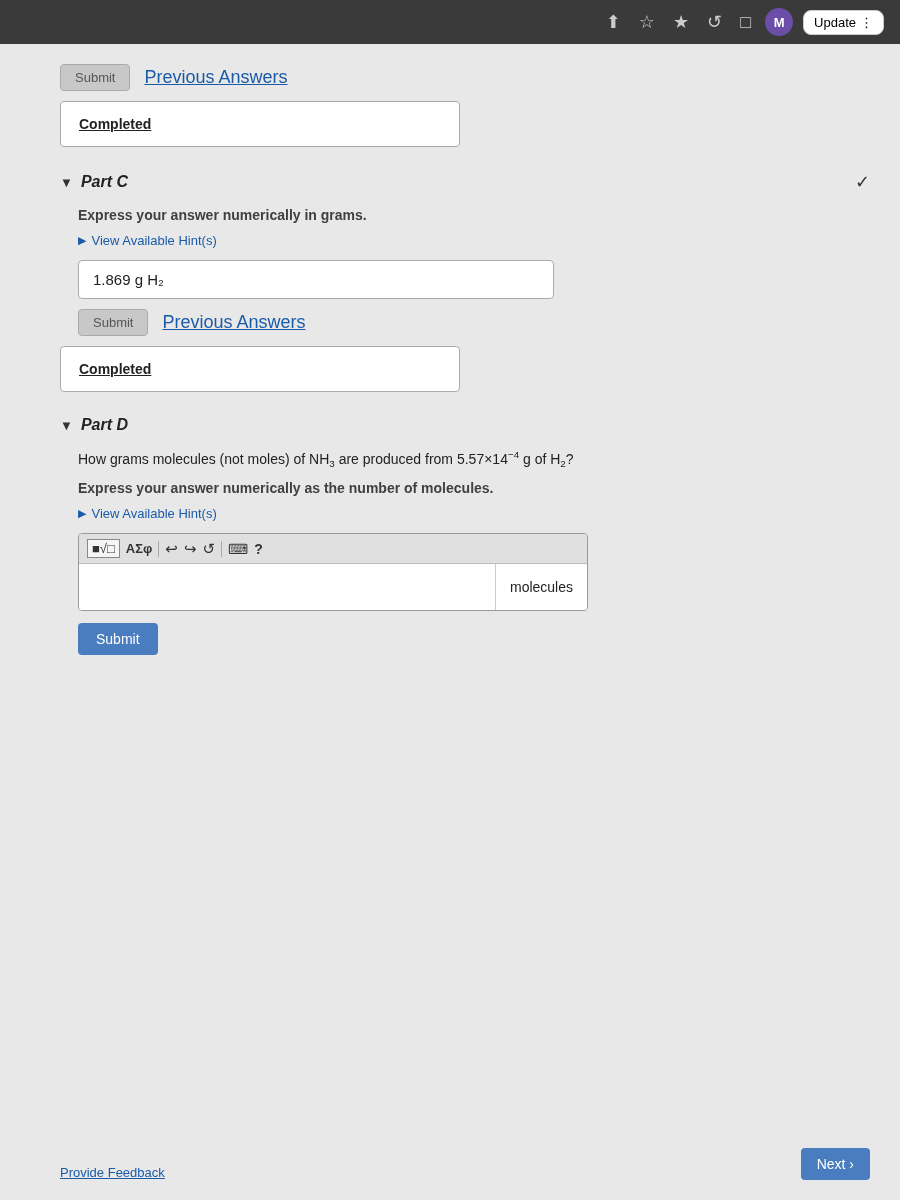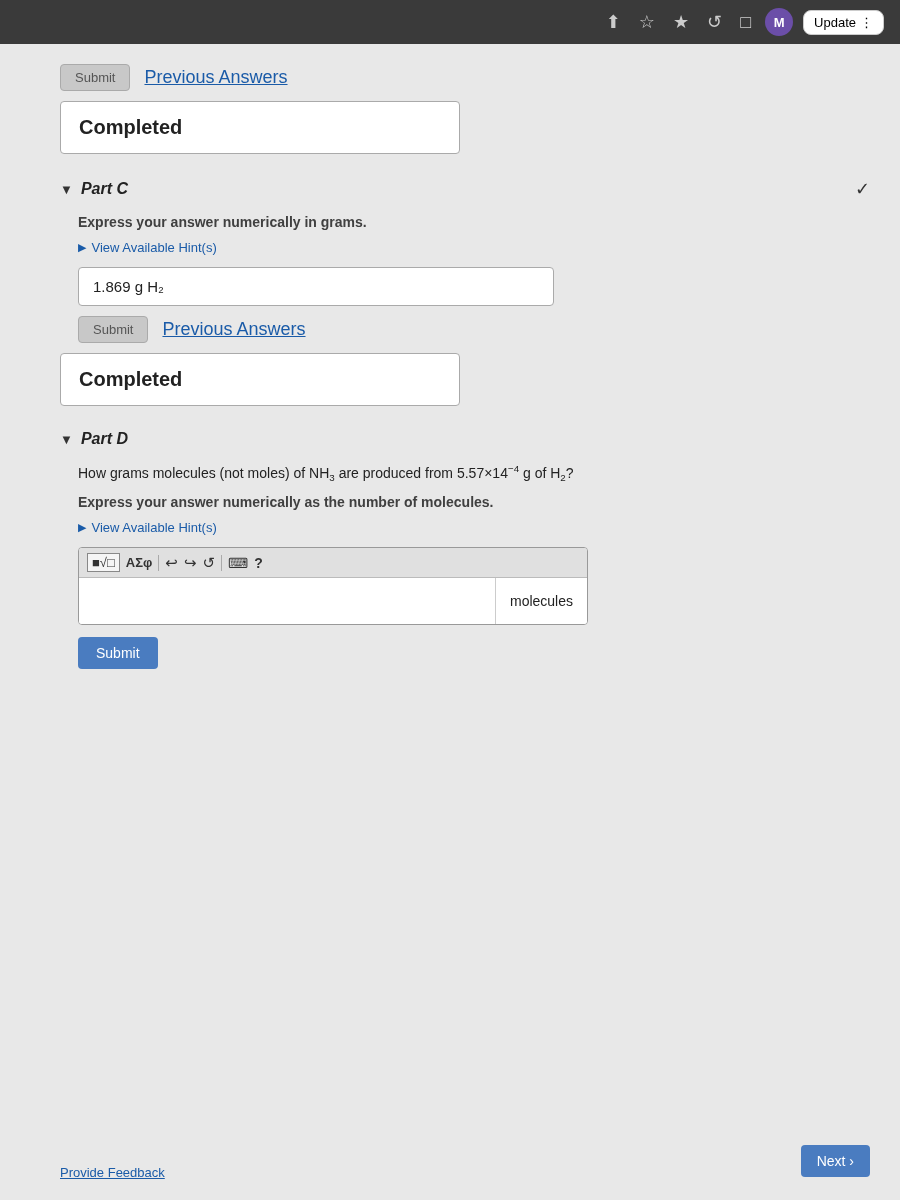--- a/index.html
+++ b/index.html
@@ -87,25 +87,26 @@
       text-decoration: underline;
       cursor: pointer;
     }
 
     
     .completed-box {
       border: 1px solid #aaa;
       border-radius: 4px;
       background: white;
       padding: 14px 18px;
-      font-size: 20px;
+      font-size: 14px;
       font-weight: bold;
       color: #222;
       width: 400px;
       margin-bottom: 24px;
+      text-decoration: underline;
     }
 
     
     .part-section {
       margin-bottom: 24px;
     }
 
     .part-title {
       font-size: 16px;
       font-weight: bold;
@@ -201,21 +202,21 @@
       color: white;
       cursor: pointer;
       display: flex;
       align-items: center;
       gap: 4px;
       margin-left: auto;
     }
 
     .bottom-bar {
       display: flex;
-      align-items: flex-start;
+      align-items: flex-end;
       padding: 0 30px 20px 60px;
       background: #e8e8e8;
     }
 
     sup { font-size: 0.7em; }
     sub { font-size: 0.7em; }
 
     .part-c-header-row {
       display: flex;
       align-items: center;

